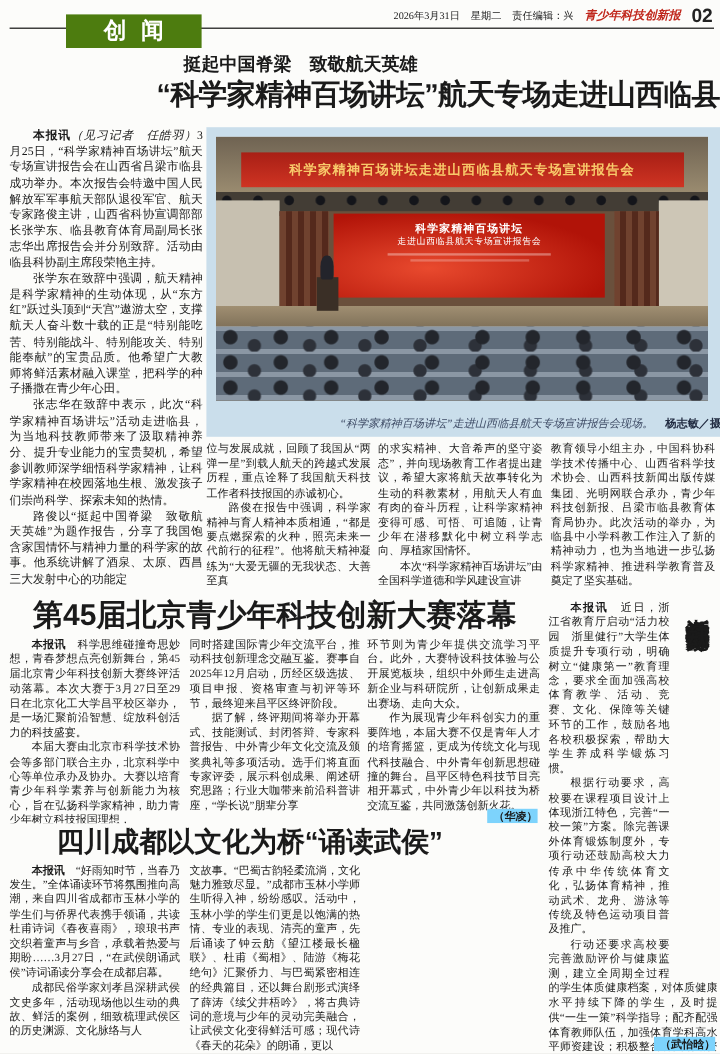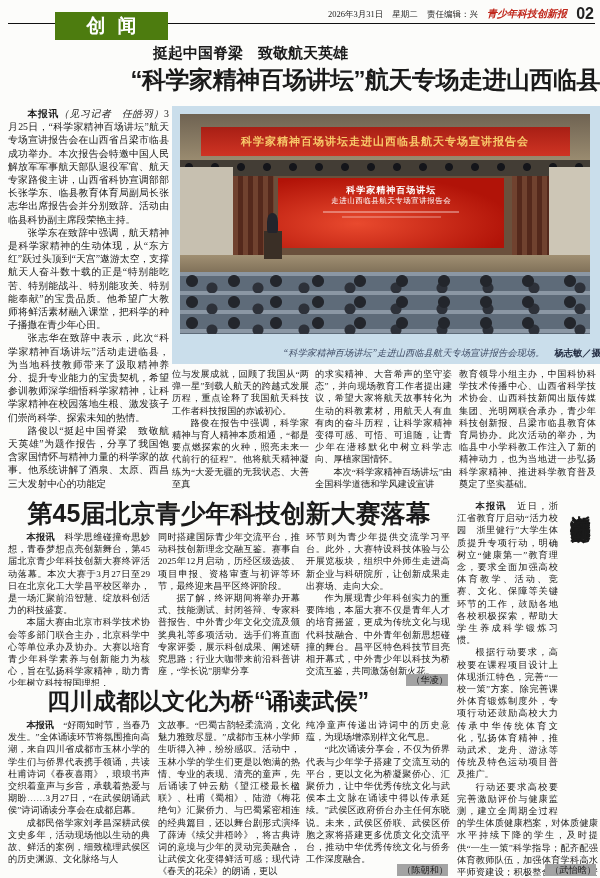--- a/index.html
+++ b/index.html
@@ -28,22 +28,22 @@
   .h3{position:absolute;top:688px;left:8px;width:400px;text-align:center;
       font-family:"Liberation Sans",sans-serif;font-weight:900;font-size:23px;line-height:27px;}
   
   .col{position:absolute;overflow:hidden;text-align:justify;}
   .md{font-size:9.8px;line-height:13.2px;}
   .sm{font-size:9.2px;line-height:12.2px;}
   .col p{margin:0;text-indent:2em;}
   .col p.cont{text-indent:0;}
   .lead{font-weight:bold;font-family:"Liberation Sans",sans-serif;}
   .rep{font-style:italic;}
-  .byline-abs{position:absolute;right:2px;bottom:0;font-weight:normal;font-size:9.2px;
-              background:#a3a3a3;padding-left:5px;}
+  .byline-abs{position:absolute;right:2px;bottom:0;font-weight:bold;font-size:9.2px;
+              background:#7dd3fc;padding-left:5px;}
   
   .photo-mat{position:absolute;left:172px;top:106px;width:480px;height:258px;background:#cadeeb;}
   .photo{position:absolute;left:8px;top:8px;width:410px;height:220px;overflow:hidden;background:#b7a98f;}
   .ph{position:absolute;}
   .ph-ceiling{left:0;top:0;width:100%;height:24%;background:linear-gradient(180deg,#6f6352,#a09174);}
   .ph-banner{left:5%;top:6%;width:90%;height:13%;background:linear-gradient(180deg,#a81f15,#cf3423);
              color:#f8c96a;font-family:"Liberation Sans",sans-serif;font-weight:bold;font-size:11px;
              display:flex;align-items:center;justify-content:center;letter-spacing:1px;white-space:nowrap;}
   .ph-truss{left:0;top:21%;width:100%;height:9%;background:#433d35;
             background-image:radial-gradient(circle at 9px 7px,#14151a 3.5px,rgba(0,0,0,0) 4.5px);
@@ -161,25 +161,20 @@
   </div>
 
   <div class="h3">四川成都以文化为桥“诵读武侯”</div>
   <div class="col sm" style="left:8px;top:719px;width:142px;height:157px;">
     <p><b class="lead">本报讯</b><span>　“好雨知时节，当春乃发生。”全体诵读环节将氛围推向高潮，来自四川省成都市玉林小学的学生们与侨界代表携手领诵，共读杜甫诗词《春夜喜雨》，琅琅书声交织着童声与乡音，承载着热爱与期盼……3月27日，“在武侯朗诵武侯”诗词诵读分享会在成都启幕。</span></p>
     <p>成都民俗学家刘孝昌深耕武侯文史多年，活动现场他以生动的典故、鲜活的案例，细致梳理武侯区的历史渊源、文化脉络与人</p>
   </div>
   <div class="col sm" style="left:158px;top:719px;width:142px;height:157px;">
     <p class="cont">文故事。“巴蜀古韵轻柔流淌，文化魅力雅致尽显。”成都市玉林小学师生听得入神，纷纷感叹。活动中，玉林小学的学生们更是以饱满的热情、专业的表现、清亮的童声，先后诵读了钟云舫《望江楼最长楹联》、杜甫《蜀相》、陆游《梅花绝句》汇聚侨力、与巴蜀紧密相连的经典篇目，还以舞台剧形式演绎了薛涛《续父井梧吟》，将古典诗词的意境与少年的灵动完美融合，让武侯文化变得鲜活可感；现代诗《春天的花朵》的朗诵，更以</p>
   </div>
-  <div class="col sm" style="left:306px;top:719px;width:144px;height:157px;">
-    <p class="cont">纯净童声传递出诗词中的历史意蕴，为现场增添别样文化气息。</p>
-    <p>“此次诵读分享会，不仅为侨界代表与少年学子搭建了交流互动的平台，更以文化为桥凝聚侨心、汇聚侨力，让中华优秀传统文化与武侯本土文脉在诵读中得以传承延续。”武侯区政府侨台办主任何东晓说。未来，武侯区侨联、武侯区侨胞之家将搭建更多优质文化交流平台，推动中华优秀传统文化与侨务工作深度融合。</p>
-    <span class="byline-abs">（陈朝和）</span>
-  </div>
 
   <div class="sidebar">
     <div class="vtitle">浙江启动大学生体质提升专项行动</div>
     <p><b class="lead">本报讯</b><span>　近日，浙江省教育厅启动“活力校园　浙里健行”大学生体质提升专项行动，明确树立“健康第一”教育理念，要求全面加强高校体育教学、活动、竞赛、文化、保障等关键环节的工作，鼓励各地各校积极探索，帮助大学生养成科学锻炼习惯。</span></p>
     <p>根据行动要求，高校要在课程项目设计上体现浙江特色，完善“一校一策”方案。除完善课外体育锻炼制度外，专项行动还鼓励高校大力传承中华传统体育文化，弘扬体育精神，推动武术、龙舟、游泳等传统及特色运动项目普及推广。</p>
     <p>行动还要求高校要完善激励评价与健康监测，建立全周期全过程的学生体质健康档案，对体质健康水平持续下降的学生，及时提供“一生一策”科学指导；配齐配强体育教师队伍，加强体育学科高水平师资建设；积极整合各类场馆资源，保证课余时间和节假日开放，实现体育设施“随时可用、随处可享”；综合运用“人工智能＋体育”等技术，加强数字化体育基础设施和智慧体育校园建设。</p>
     <span class="byline-abs">（武怡晗）</span>
   </div>
 
 </div>

